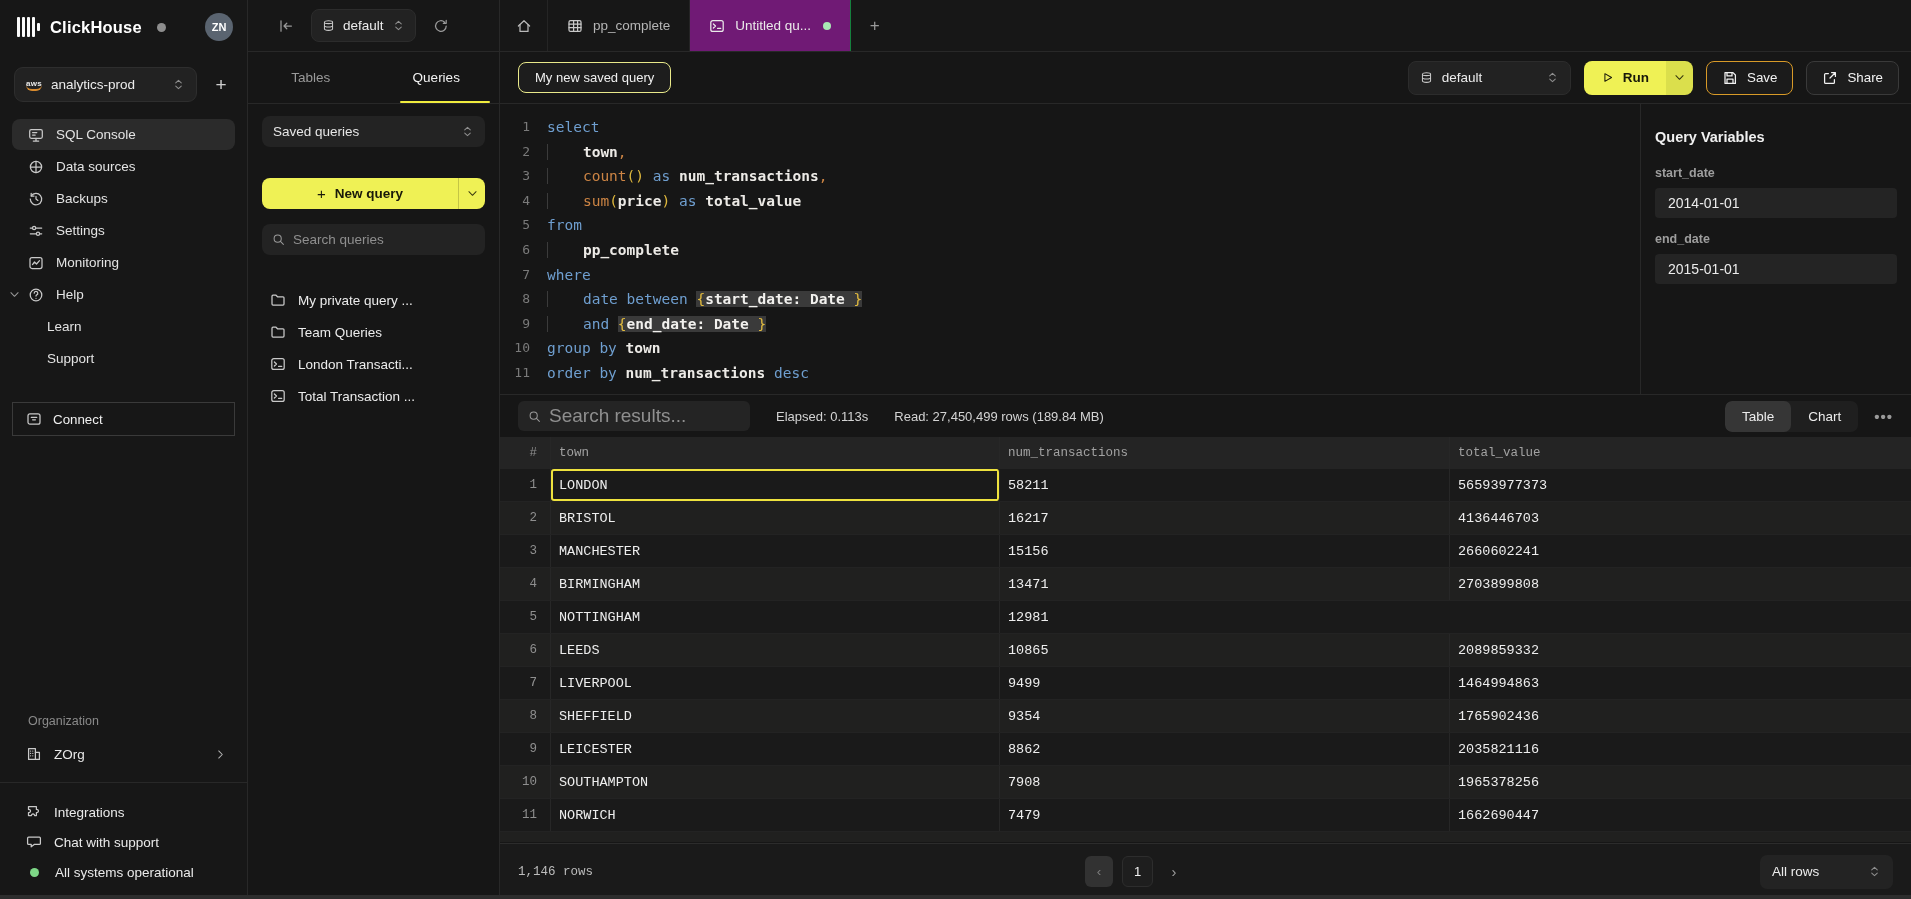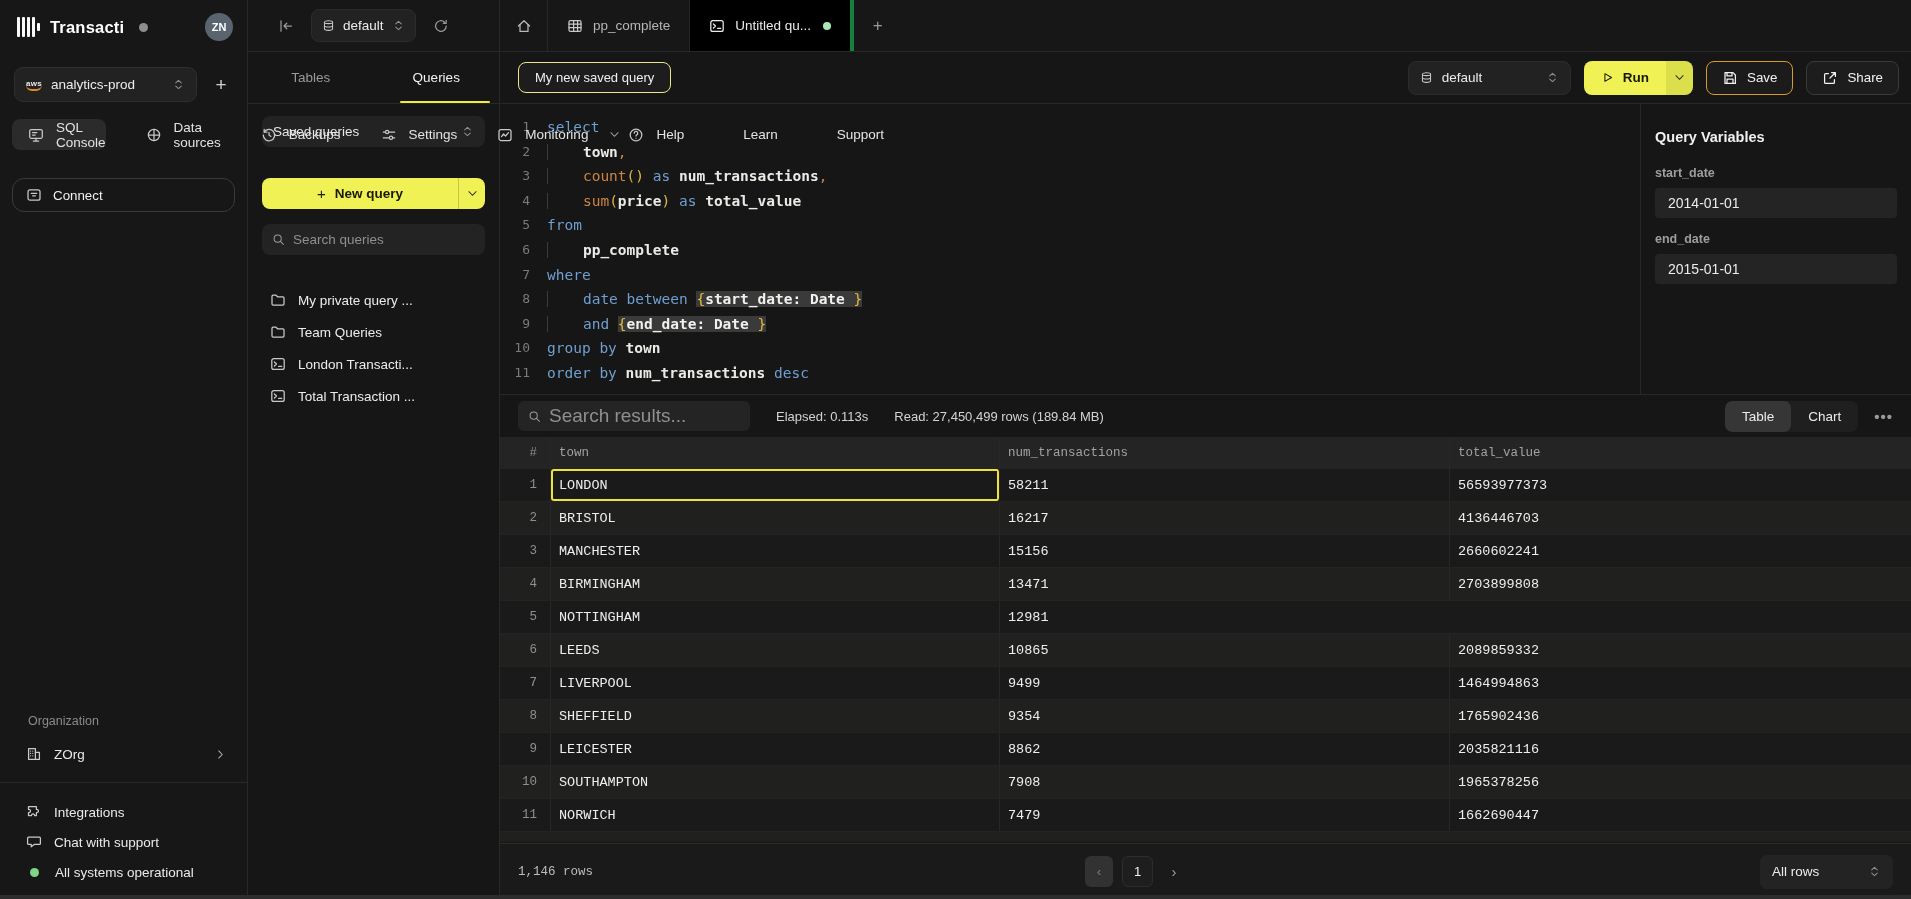--- a/index.html
+++ b/index.html
@@ -13,27 +13,27 @@
 .logo i{display:block;width:2.7px;height:20px;background:#fafafa;border-radius:1px}
 .logo i.short{height:8px;margin-top:6px}
 .brand{font-size:16.5px;font-weight:bold;letter-spacing:.2px;color:#fff}
 .brand-dot{width:9px;height:9px;border-radius:50%;background:#8e8e8e;margin-left:15px}
 .avatar{margin-left:auto;width:28px;height:28px;border-radius:50%;background:#5a6470;color:#fff;font-size:11px;font-weight:bold;display:flex;align-items:center;justify-content:center}
 .service-row{display:flex;align-items:center;gap:12px;padding:13px 14px 17px}
 .service-select{flex:1;height:35px;background:#222;border:1px solid #2e2e2e;border-radius:9px;display:flex;align-items:center;gap:9px;padding:0 11px;cursor:pointer}
 .aws-badge{font-size:8px;font-weight:bold;color:#e9e9e9;border-bottom:2px solid #d98b2e;border-radius:0 0 6px 6px;padding-bottom:1px;letter-spacing:.3px}
 .service-name{flex:1;color:#ececec}
 .plus-btn{color:#cfcfcf;font-size:19px;width:24px;text-align:center;cursor:pointer}
-.nav{display:flex;flex-direction:row}
+.nav{display:flex;flex-direction:column}
 .nav-item{position:relative;height:31px;margin:0 12px 1px;border-radius:8px;display:flex;align-items:center;gap:12px;padding-left:16px;color:#e3e3e3;cursor:pointer}
 .nav-item.active{background:#2b2b2b}
 .nav-item.indent{padding-left:35px}
 .nav-chev{position:absolute;left:-4px;width:14px;height:14px;color:#9a9a9a}
 .nav-ico{color:#c9c9c9}
-.connect-btn{margin:27px 12px 0;height:34px;border:1px solid #3a3a3a;border-radius:12px;display:flex;align-items:center;gap:11px;padding:0 13px;color:#f0f0f0;cursor:pointer;background:transparent}
+.connect-btn{margin:27px 12px 0;height:34px;border:1px solid #3a3a3a;border-radius:0;display:flex;align-items:center;gap:11px;padding:0 13px;color:#f0f0f0;cursor:pointer;background:transparent}
 .side-bottom{margin-top:auto}
 .org-label{padding:0 28px;margin-bottom:11px;color:#8a8a8a;font-size:12.5px}
 .org-row{height:30px;display:flex;align-items:center;gap:12px;padding:0 20px 0 26px;cursor:pointer}
 .org-row .chev-r{margin-left:auto;color:#b5b5b5}
 .side-divider{border-top:1px solid #282828;margin:13px 0 14px}
 .foot-item{height:30px;display:flex;align-items:center;gap:12px;padding:0 26px;color:#eaeaea;cursor:pointer}
 .status-dot{width:9px;height:9px;border-radius:50%;background:#7ed787;margin:0 4px}
 
 .ico{display:inline-flex;width:16px;height:16px;align-items:center;justify-content:center;flex:none}
 .ico svg{width:100%;height:100%}
@@ -42,21 +42,21 @@
 .main{flex:1;display:flex;flex-direction:column;min-width:0}
 .topbar{height:52px;display:flex;align-items:stretch;background:#171717;border-bottom:1px solid #282828}
 .tb-left{width:252px;min-width:252px;display:flex;align-items:center;gap:17px;padding:0 12px 0 30px;border-right:1px solid #282828}
 .collapse-ico,.refresh-ico{color:#9a9a9a;cursor:pointer}
 .db-select{height:33px;background:#222;border:1px solid #2c2c2c;border-radius:8px;display:flex;align-items:center;gap:8px;padding:0 10px;cursor:pointer}
 .db-select .name{color:#ececec}
 .updown{color:#8f8f8f}
 .tb-tabs{display:flex;align-items:stretch}
 .home-btn{width:47px;display:flex;align-items:center;justify-content:center;color:#b9b9b9;cursor:pointer}
 .tab{display:flex;align-items:center;gap:10px;padding:0 19px;border-left:1px solid #252525;color:#b5b5b5;cursor:pointer;white-space:nowrap}
-.tab.active{background:#000000;border-right:4px solid #15803d;color:#eaeaea}
+.tab.active{background:#701a75;border-right:1px solid #15803d;color:#eaeaea}
 .tab .dot{width:8px;height:8px;border-radius:50%;background:#a9e8b5;margin-left:2px}
 .newtab-btn{width:47px;display:flex;align-items:center;justify-content:center;color:#9a9a9a;font-size:17px;cursor:pointer}
 
 .subheader{height:52px;display:flex;align-items:center;border-bottom:1px solid #282828}
 .ptabs{width:252px;min-width:252px;height:100%;display:flex;border-right:1px solid #282828;position:relative}
 .ptab{flex:1;display:flex;align-items:center;justify-content:center;color:#9a9a9a;cursor:pointer}
 .ptab.active{color:#f2f2f2}
 .ptab-underline{position:absolute;bottom:0;left:152px;width:90px;height:2.5px;background:#f0ec3e;border-radius:2px}
 .chip{margin-left:18px;height:31px;display:flex;align-items:center;padding:0 16px;border:1px solid #e9e98a;border-radius:8px;background:#1d1d1d;color:#f0f0f0;font-size:13px;cursor:pointer}
 .sub-right{margin-left:auto;display:flex;align-items:center;gap:13px;padding-right:12px}
@@ -146,21 +146,21 @@
 
   <aside class="sidebar">
     <div class="brand-row">
       <span class="logo">
           <i></i>
           <i></i>
           <i></i>
           <i></i>
           <i class="short"></i>
         </span>
-      <span class="brand">Transacti</span>
+      <span class="brand">ClickHouse</span>
       <span class="brand-dot"></span>
       <span class="avatar">ZN</span>
     </div>
     <div class="service-row">
       <div class="service-select">
         <span class="aws-badge">aws</span>
         <span class="service-name">analytics-prod</span>
         <span class="ico ico-sm updown">
             <svg viewBox="0 0 16 16" fill="none" stroke="currentColor" stroke-width="1.25" stroke-linecap="round" stroke-linejoin="round">
               <path d="M4.6 6L8 2.8 11.4 6M4.6 10L8 13.2 11.4 10"></path>

